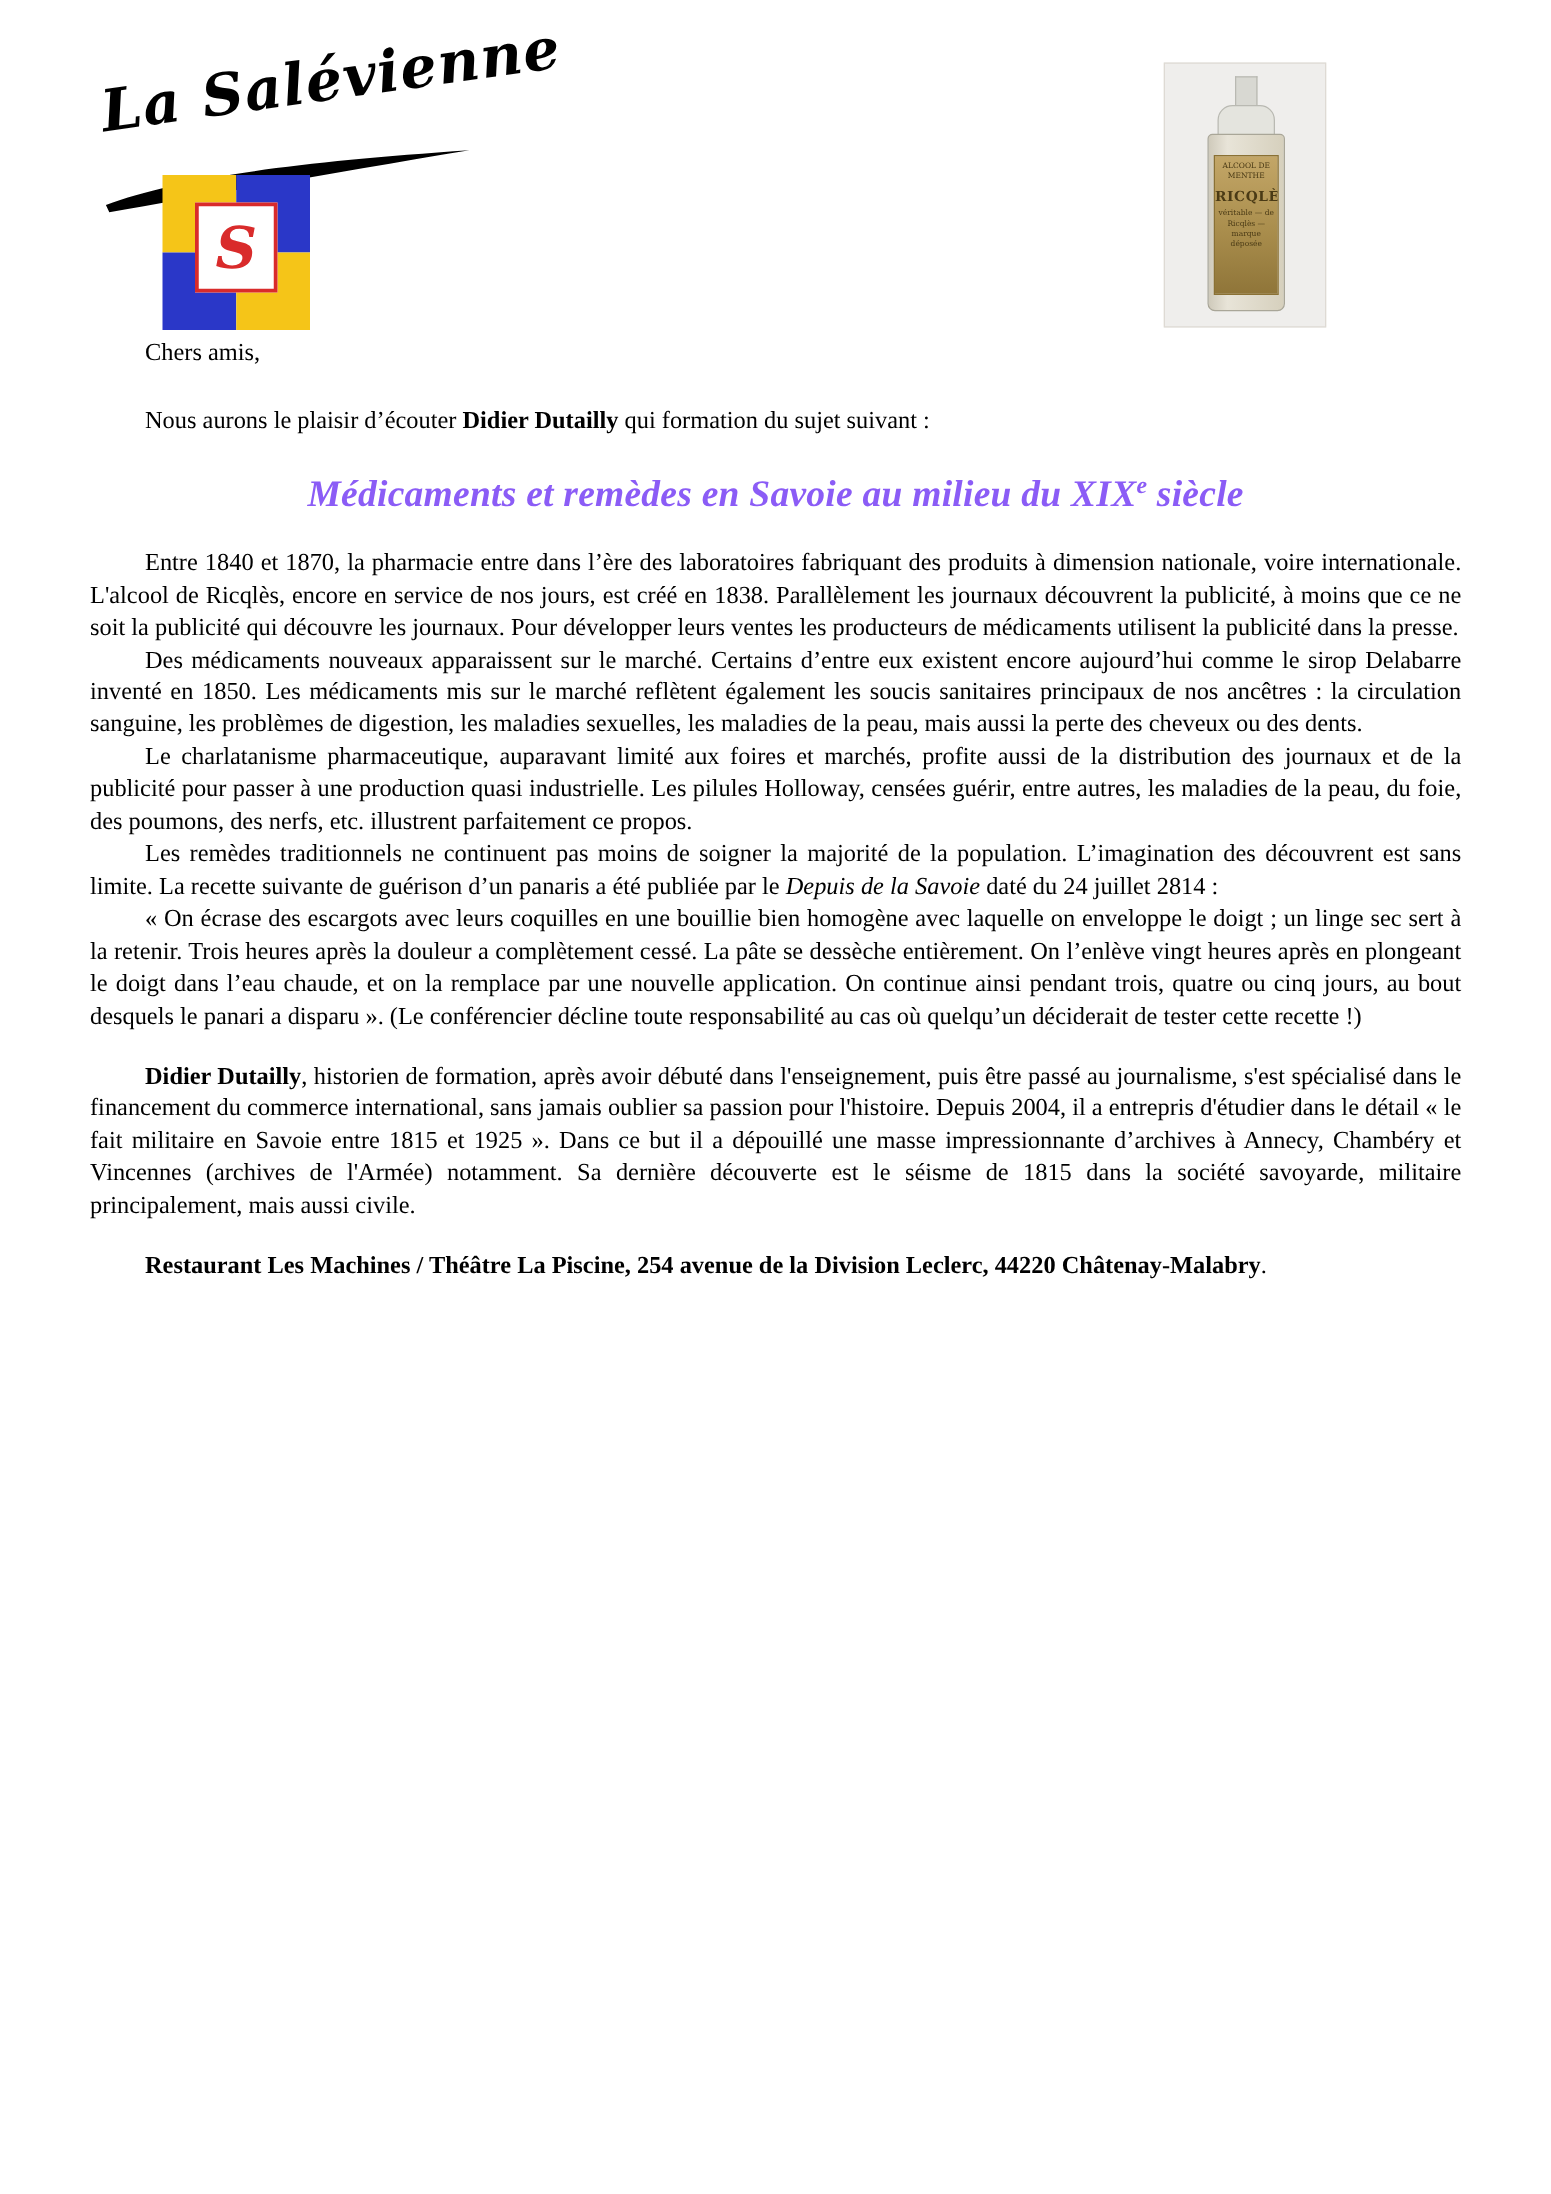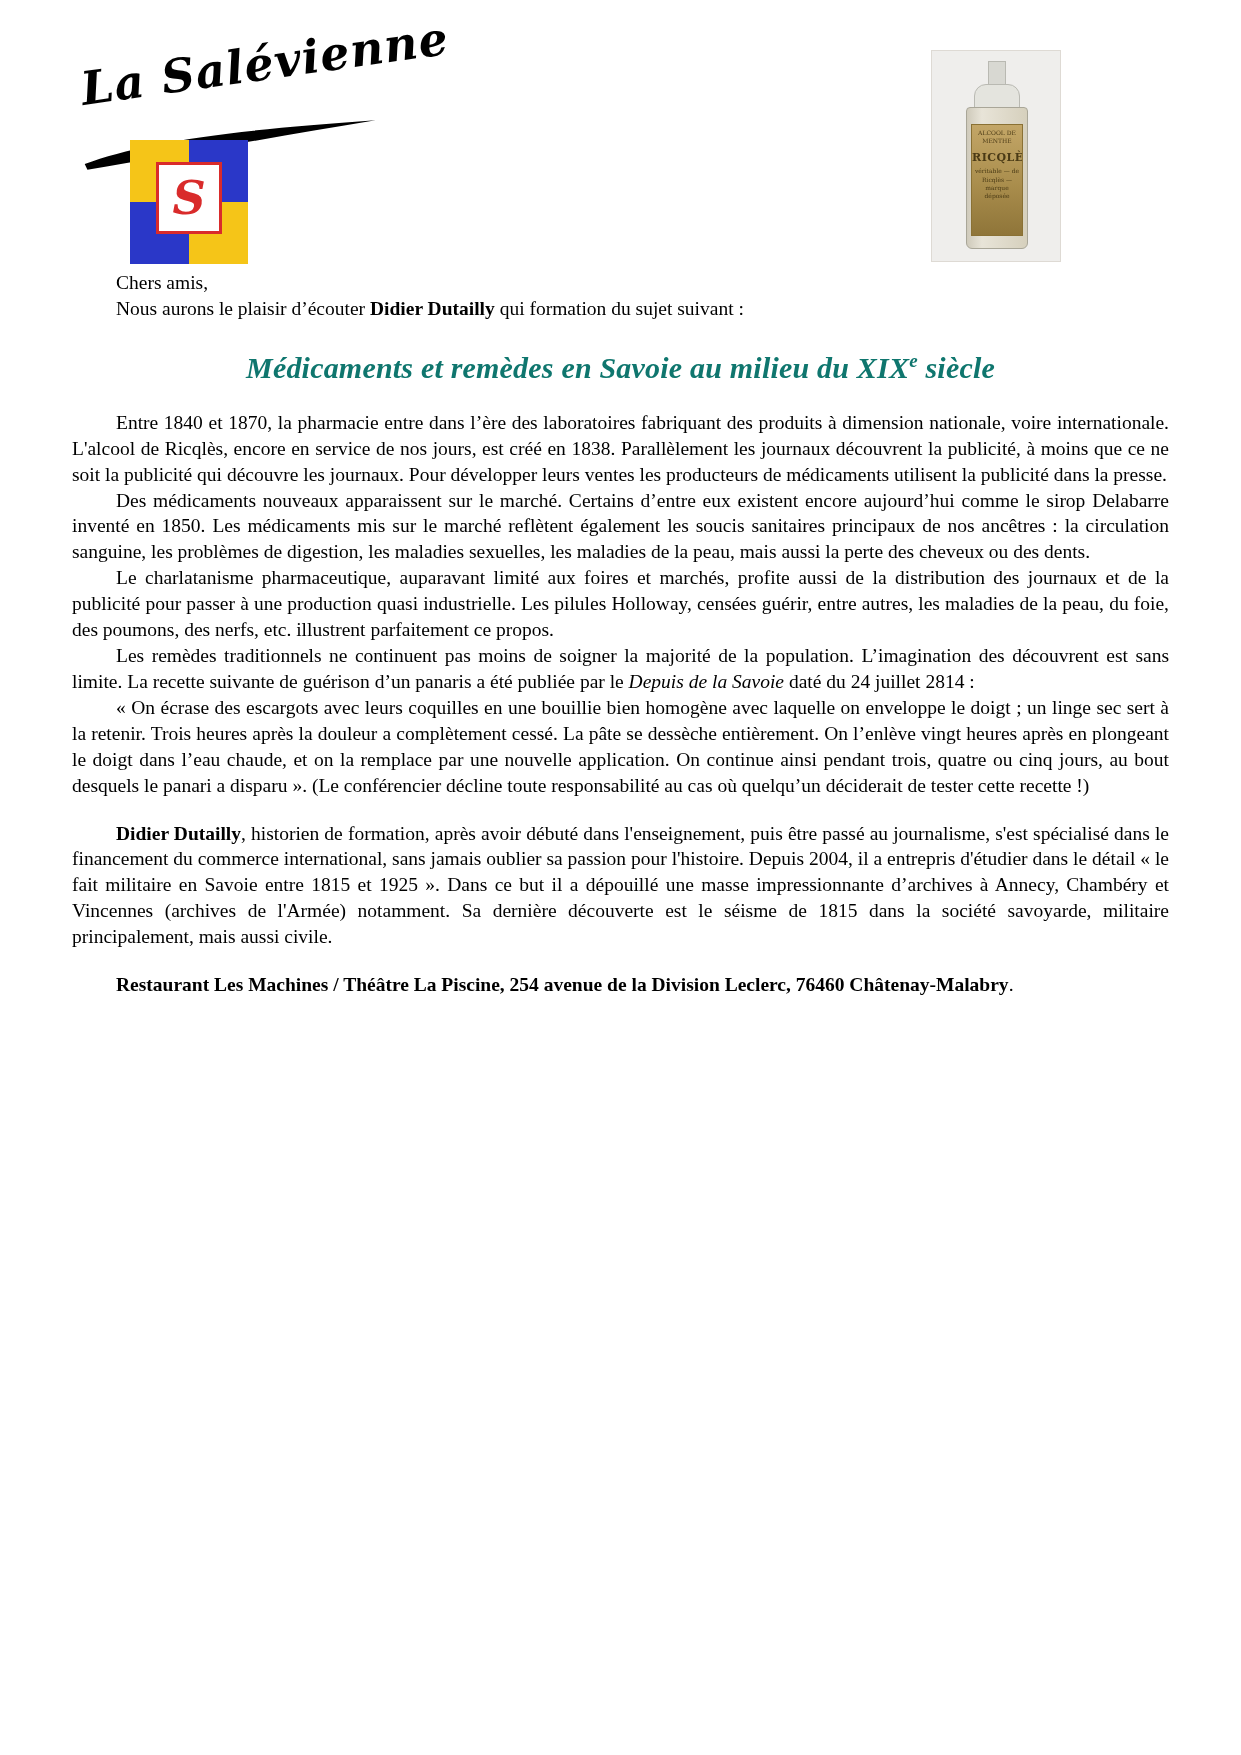--- a/index.html
+++ b/index.html
@@ -173,31 +173,31 @@
     padding: 0 72px 0 72px;
     font-size: 19.5px;
     line-height: 1.33;
   }
   p {
     margin: 0 0 0 0;
     text-align: justify;
     text-justify: inter-word;
   }
   p.indent { text-indent: 44px; }
-  .salutation { text-indent: 44px; }
+  .salutation { text-indent: 44px; margin-bottom: 28px; }
   .gap { height: 22px; }
   b, .bold { font-weight: bold; }
 
   .title {
     text-align: center;
     font-family: "Liberation Serif", serif;
     font-style: italic;
     font-weight: bold;
     font-size: 30px;
-    color: #0f766e;
+    color: #8b5cf6;
     margin: 26px 0 22px 0;
     letter-spacing: 0.2px;
   }
   .title sup { font-size: 19px; vertical-align: super; }
 
   .venue { text-indent: 44px; }
 </style>
 </head>
 <body>
 
@@ -253,17 +253,17 @@
     <p class="indent"><span>Les remèdes traditionnels ne continuent pas moins de soigner la majorité de la population. L’imagination des découvrent est sans limite. La recette suivante de guérison d’un panaris a été publiée par le </span><i>Depuis de la Savoie</i><span> daté du 24 juillet 2814 :</span></p>
 
     <p class="indent">« On écrase des escargots avec leurs coquilles en une bouillie bien homogène avec laquelle on enveloppe le doigt ; un linge sec sert à la retenir. Trois heures après la douleur a complètement cessé. La pâte se dessèche entièrement. On l’enlève vingt heures après en plongeant le doigt dans l’eau chaude, et on la remplace par une nouvelle application. On continue ainsi pendant trois, quatre ou cinq jours, au bout desquels le panari a disparu ». (Le conférencier décline toute responsabilité au cas où quelqu’un déciderait de tester cette recette !)</p>
 
     <div class="gap"></div>
 
     <p class="indent"><b>Didier Dutailly</b><span>, historien de formation, après avoir débuté dans l'enseignement, puis être passé au journalisme, s'est spécialisé dans le financement du commerce international, sans jamais oublier sa passion pour l'histoire. Depuis 2004, il a entrepris d'étudier dans le détail « le fait militaire en Savoie entre 1815 et 1925 ». Dans ce but il a dépouillé une masse impressionnante d’archives à Annecy, Chambéry et Vincennes (archives de l'Armée) notamment. Sa dernière découverte est le séisme de 1815 dans la société savoyarde, militaire principalement, mais aussi civile.</span></p>
 
     <div class="gap"></div>
 
-    <p class="venue"><b>Restaurant Les Machines / Théâtre La Piscine, 254 avenue de la Division Leclerc, 76460 Châtenay-Malabry</b><span>.</span></p>
+    <p class="venue"><b>Restaurant Les Machines / Théâtre La Piscine, 254 avenue de la Division Leclerc, 44220 Châtenay-Malabry</b><span>.</span></p>
 
   </div>
 
 </div>
 
 </body></html>

